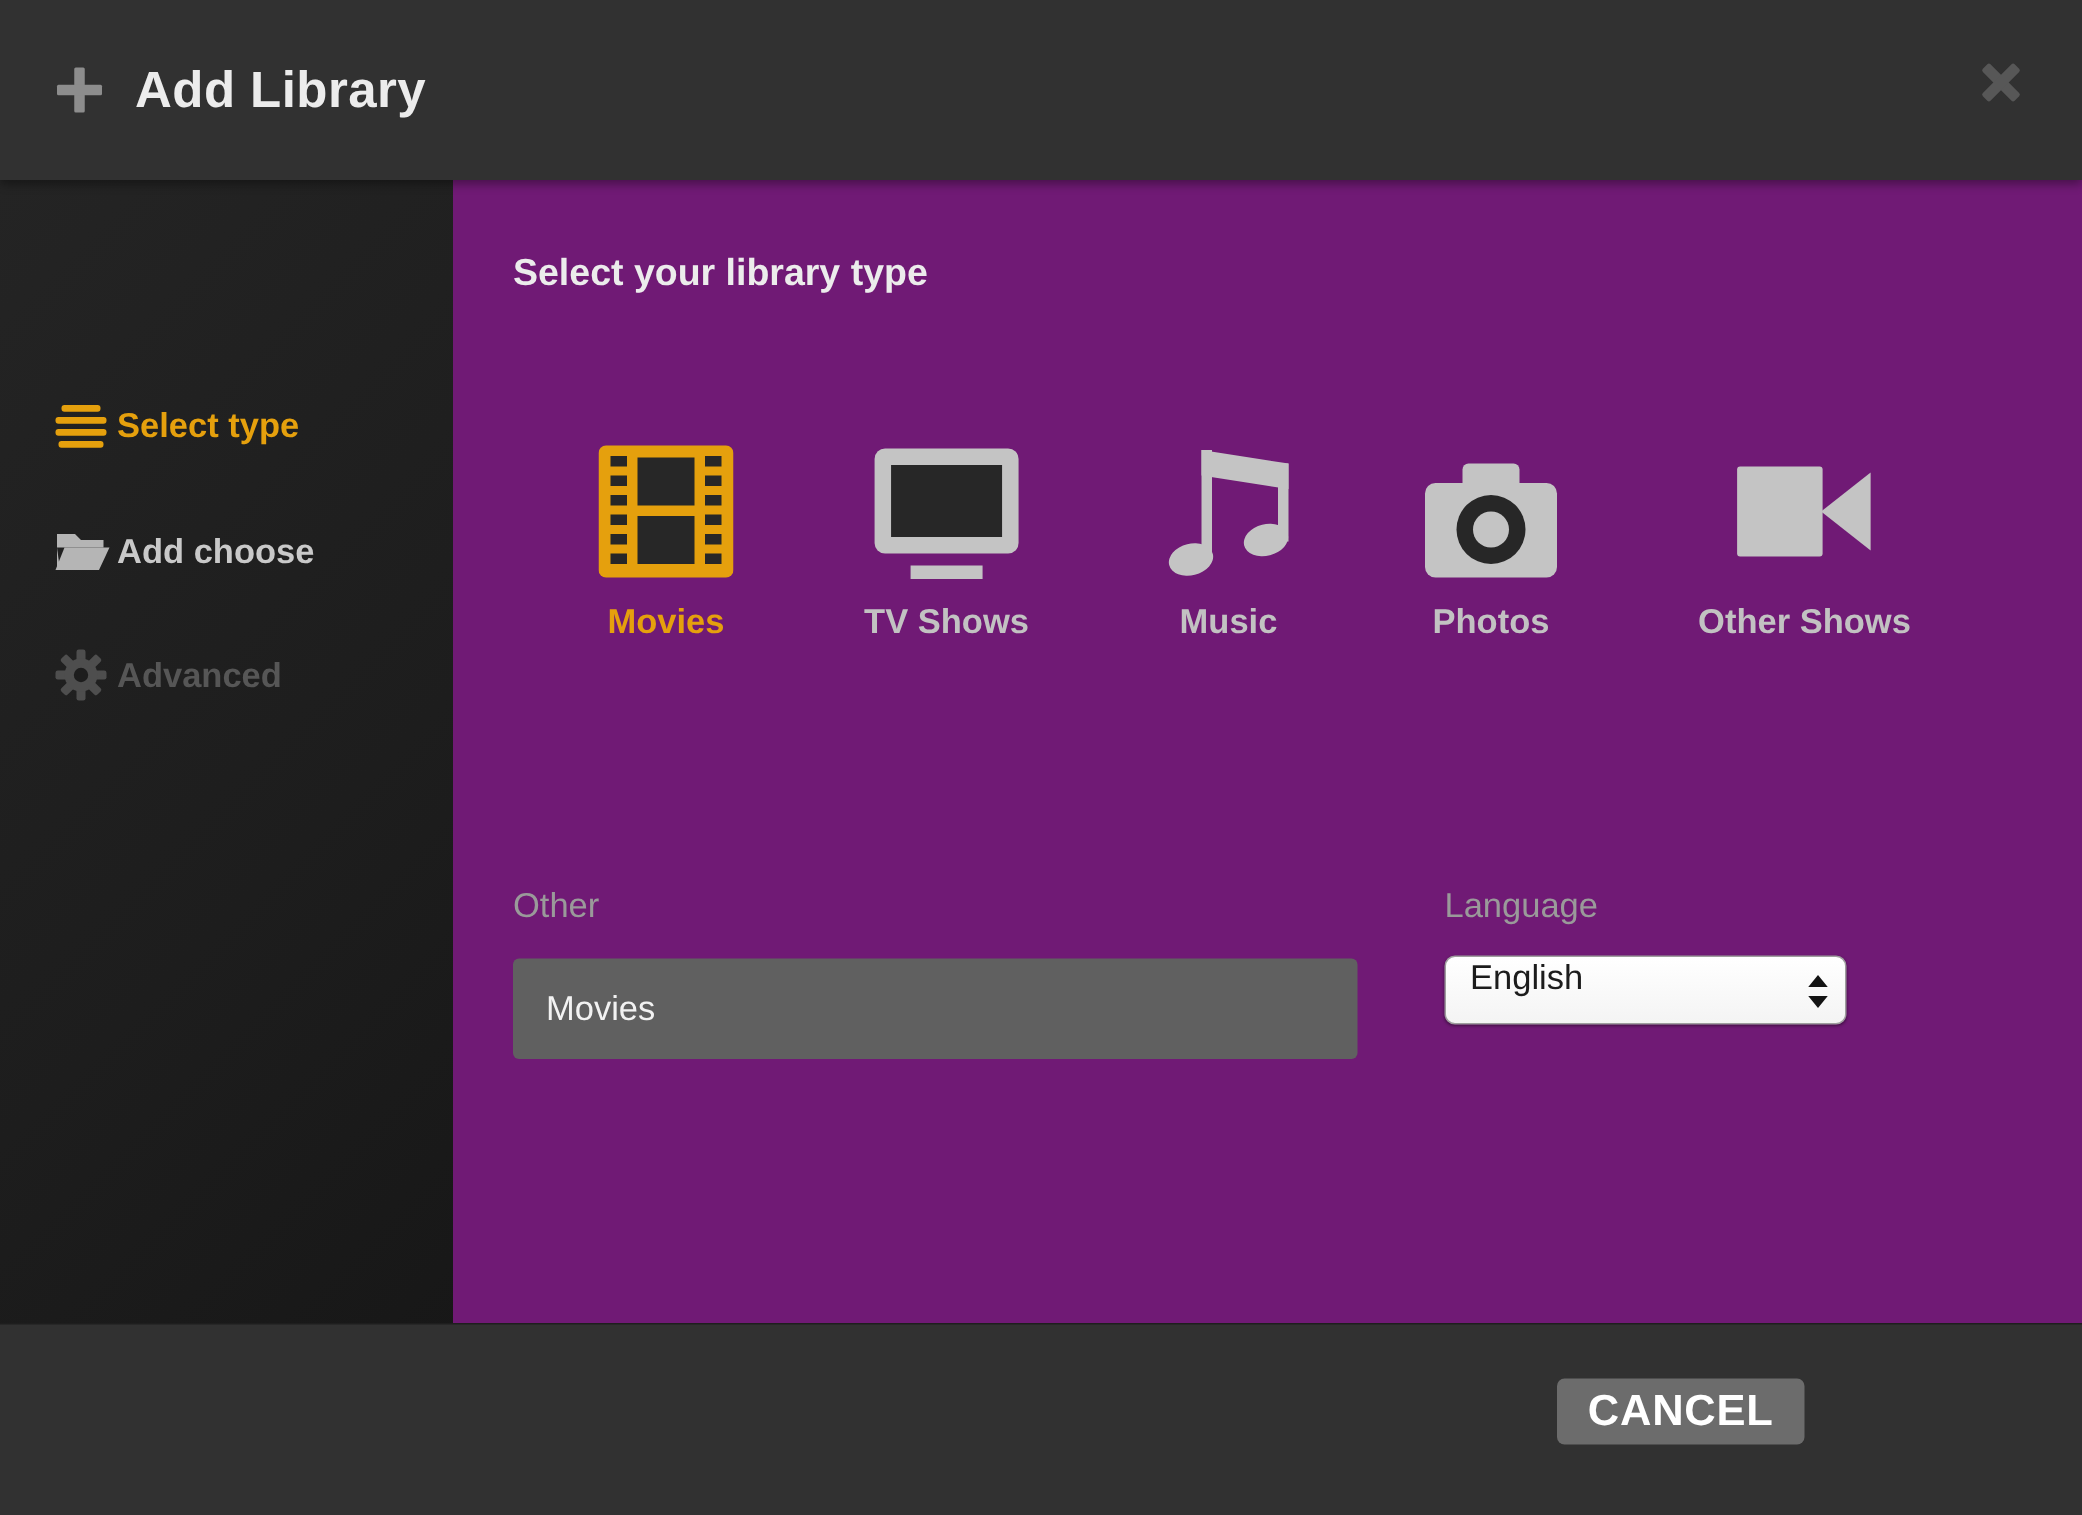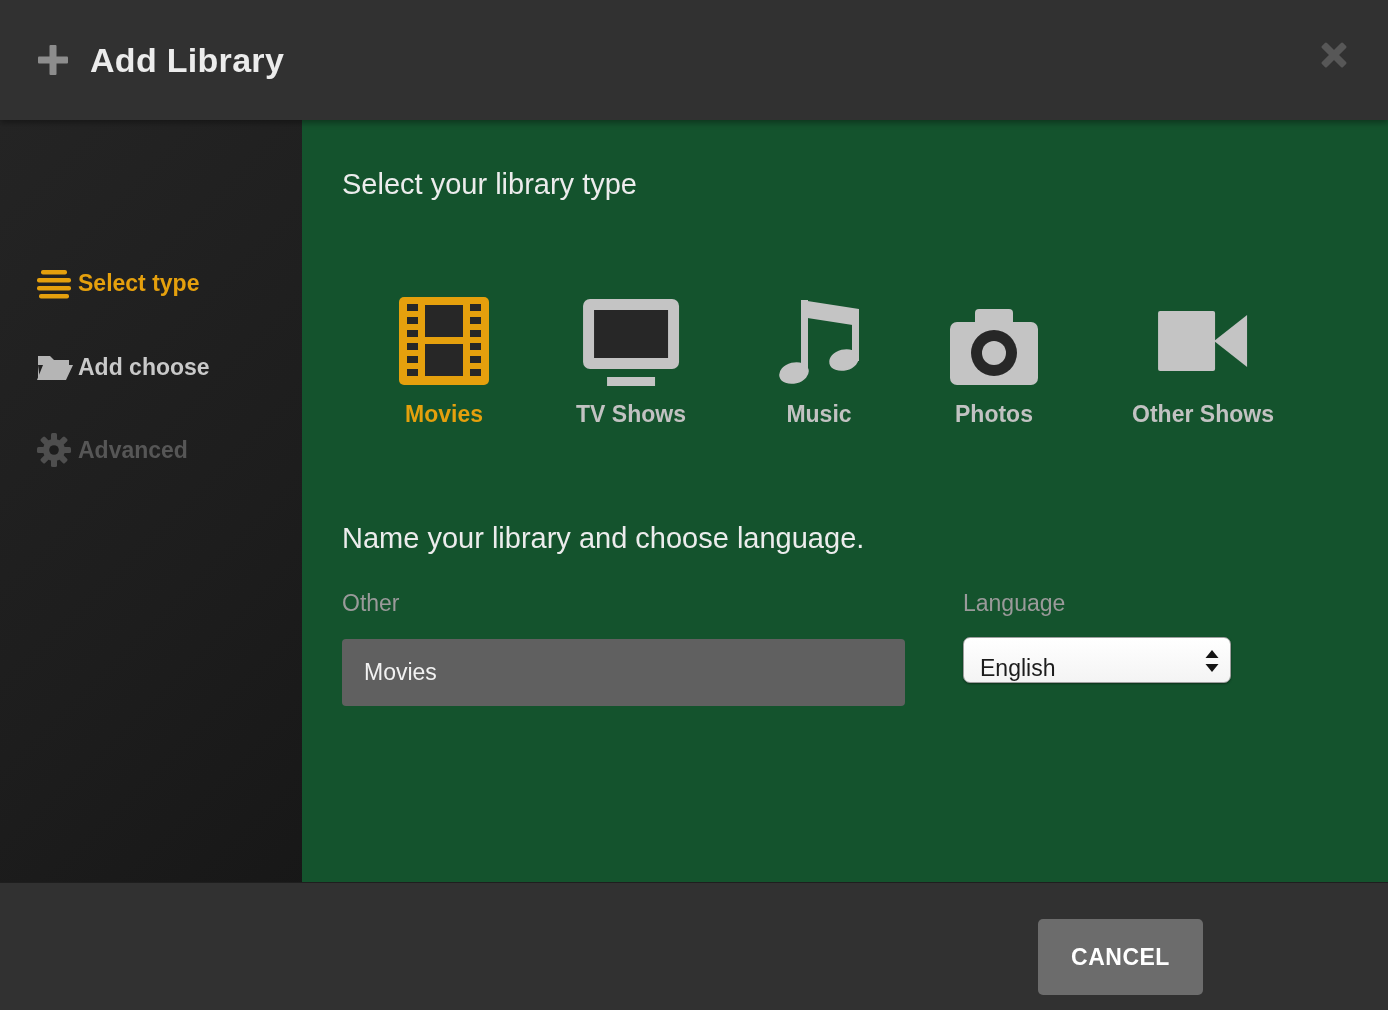--- a/index.html
+++ b/index.html
@@ -3,21 +3,21 @@
 <meta charset="utf-8">
 <style>
   * { margin: 0; padding: 0; box-sizing: border-box; }
   html, body { background: #272727; }
   body { font-family: "Liberation Sans", "DejaVu Sans", sans-serif; }
 
   .dialog {
     position: relative;
     width: 1388px;
     height: 1010px;
-    background: #14532d;
+    background: #701a75;
     overflow: hidden;
   }
 
   
   .header {
     position: absolute;
     left: 0; top: 0;
     width: 1388px; height: 120px;
     background: #313131;
     box-shadow: 0 3px 6px rgba(0,0,0,0.35);
@@ -80,22 +80,22 @@
   .side-item.disabled .side-label { color: #565656; }
   .side-item-1 { top: 138px; }
   .side-item-2 { top: 222px; }
   .side-item-3 { top: 305px; }
 
   
   .main { position: absolute; left: 302px; top: 120px; width: 1086px; height: 762px; }
 
   .section-heading {
     position: absolute;
-    font-size: 29px;
-    font-weight: 400;
+    font-size: 25px;
+    font-weight: 700;
     color: #ececec;
   }
   .heading-type { left: 40px; top: 48px; }
   .heading-name { left: 40px; top: 402px; }
 
   .type-item {
     position: absolute;
     top: 170px;
     transform: translateX(-50%);
     text-align: center;
@@ -145,21 +145,21 @@
 
   .language-select {
     position: absolute;
     left: 661px; top: 517px;
     width: 268px; height: 46px;
     background: linear-gradient(#ffffff, #f4f4f4);
     border: 1px solid #9e9e9e;
     border-radius: 7px;
     box-shadow: 0 1px 2px rgba(0,0,0,0.4);
     display: flex;
-    align-items: flex-end;
+    align-items: flex-start;
     cursor: pointer;
   }
   .language-value {
     padding-left: 16px;
     font-size: 23px;
     color: #1c1c1c;
   }
   .select-arrows {
     position: absolute;
     right: 10px; top: 11px;
@@ -170,25 +170,25 @@
     position: absolute;
     left: 0; top: 882px;
     width: 1388px; height: 128px;
     background: #313131;
     border-top: 1px solid #1e1e1e;
     z-index: 3;
   }
   .btn {
     position: absolute;
     top: 36px;
-    height: 76px;
+    height: 44px;
     border: none;
     border-radius: 5px;
     color: #ffffff;
-    font-size: 23px;
+    font-size: 29px;
     font-weight: 700;
     font-family: "Liberation Sans", "DejaVu Sans", sans-serif;
     letter-spacing: 0.5px;
     cursor: pointer;
   }
   .btn-cancel {
     left: 1038px;
     width: 165px;
     background: #6c6c6c;
   }
@@ -339,21 +339,20 @@
     <div class="type-item type-other">
       <div class="type-icon" style="padding-bottom:14px;">
         <svg width="92" height="62" viewBox="0 0 92 62">
           <rect x="1" y="1" width="57" height="60" rx="2" fill="#c4c4c4"></rect>
           <polygon points="90,5 90,57 57,31" fill="#c4c4c4"></polygon>
         </svg>
       </div>
       <div class="type-label">Other Shows</div>
     </div>
 
-    <div class="section-heading heading-name">Name your library and choose language.</div>
 
     <div class="field-label label-name">Other</div>
     <input class="name-input" type="text" value="Movies" style="">
 
     <div class="field-label label-language">Language</div>
     <div class="language-select">
       <span class="language-value">English</span>
       <span class="select-arrows">
         <svg width="16" height="24" viewBox="0 0 16 24">
           <polygon points="8,1 14.5,9 1.5,9" fill="#141414"></polygon>

